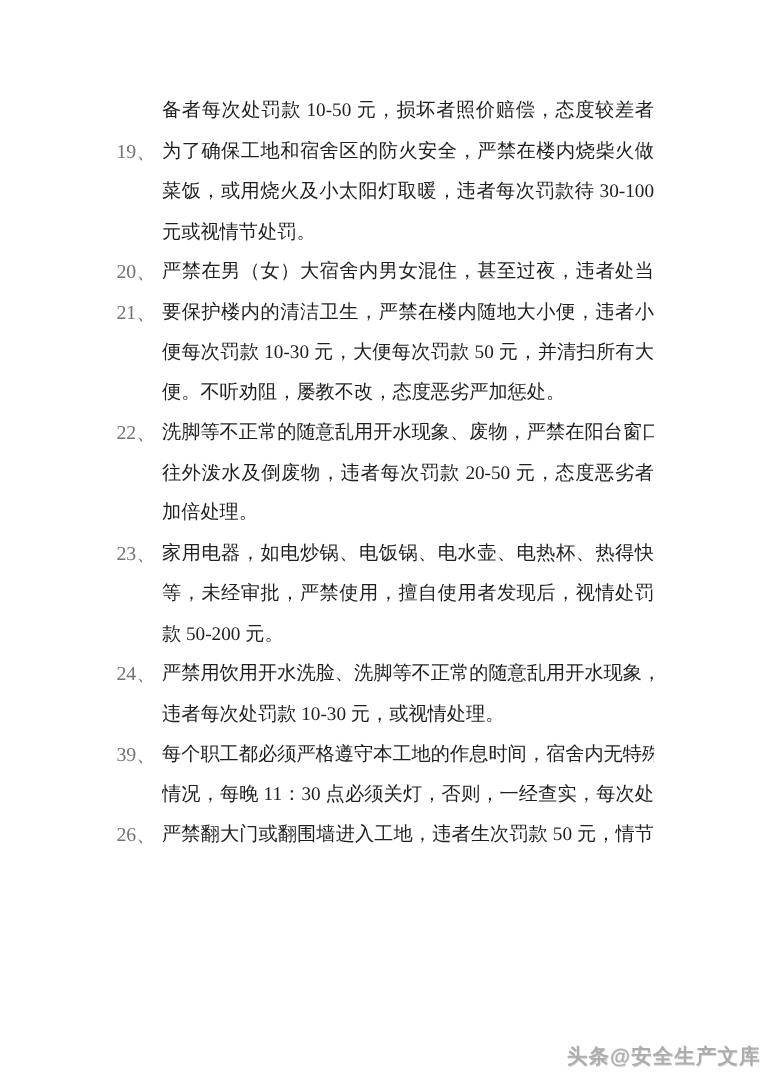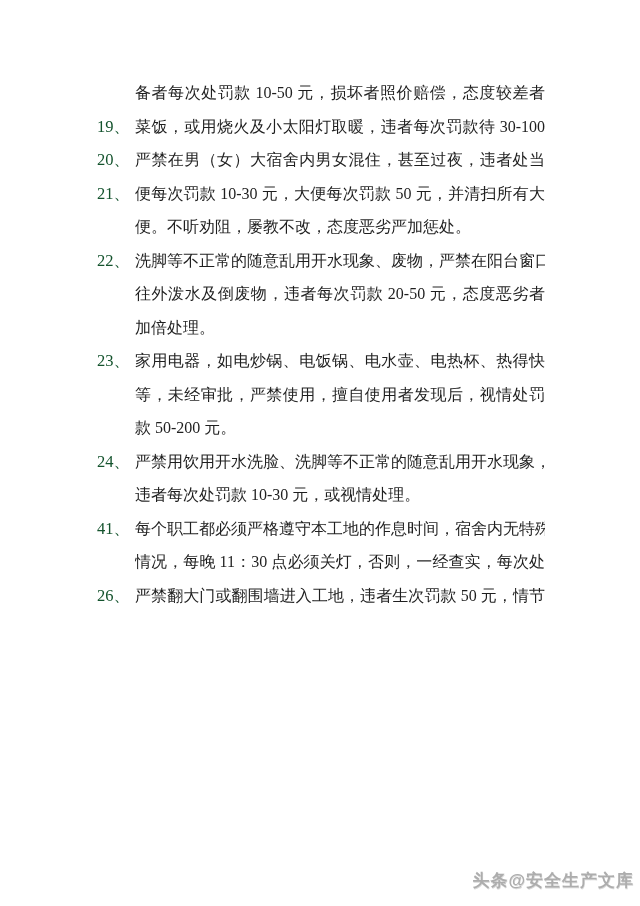--- a/index.html
+++ b/index.html
@@ -25,21 +25,21 @@
   .item {
     display: flex;
     align-items: flex-start;
   }
   .num {
     flex: 0 0 38px;
     width: 38px;
     font-size: 16.5px;
     line-height: 33.5px;
     white-space: nowrap;
-    color: #14532d;
+    color: #737373;
   }
   .body {
     flex: 1 1 auto;
     width: 410px;
     min-width: 0;
   }
   .line {
     font-size: 16px;
     line-height: 33.5px;
     white-space: nowrap;
@@ -71,32 +71,35 @@
   <div class="rules">
       <div class="item">
         <div class="num"></div>
         <div class="body">
           <div class="line full">备者每次处罚款 10-50 元，损坏者照价赔偿，态度较差者</div>
         </div>
       </div>
       <div class="item">
         <div class="num">19、</div>
         <div class="body">
+          <div class="line full">为了确保工地和宿舍区的防火安全，严禁在楼内烧柴火做</div>
           <div class="line full">菜饭，或用烧火及小太阳灯取暖，违者每次罚款待 30-100</div>
+          <div class="line">元或视情节处罚。</div>
         </div>
       </div>
       <div class="item">
         <div class="num">20、</div>
         <div class="body">
           <div class="line full">严禁在男（女）大宿舍内男女混住，甚至过夜，违者处当</div>
         </div>
       </div>
       <div class="item">
         <div class="num">21、</div>
         <div class="body">
+          <div class="line full">要保护楼内的清洁卫生，严禁在楼内随地大小便，违者小</div>
           <div class="line full">便每次罚款 10-30 元，大便每次罚款 50 元，并清扫所有大</div>
           <div class="line">便。不听劝阻，屡教不改，态度恶劣严加惩处。</div>
         </div>
       </div>
       <div class="item">
         <div class="num">22、</div>
         <div class="body">
           <div class="line full">洗脚等不正常的随意乱用开水现象、废物，严禁在阳台窗口</div>
           <div class="line full">往外泼水及倒废物，违者每次罚款 20-50 元，态度恶劣者</div>
           <div class="line">加倍处理。</div>
@@ -111,21 +114,21 @@
         </div>
       </div>
       <div class="item">
         <div class="num">24、</div>
         <div class="body">
           <div class="line full">严禁用饮用开水洗脸、洗脚等不正常的随意乱用开水现象，</div>
           <div class="line">违者每次处罚款 10-30 元，或视情处理。</div>
         </div>
       </div>
       <div class="item">
-        <div class="num">41、</div>
+        <div class="num">39、</div>
         <div class="body">
           <div class="line full">每个职工都必须严格遵守本工地的作息时间，宿舍内无特殊</div>
           <div class="line full">情况，每晚 11：30 点必须关灯，否则，一经查实，每次处</div>
         </div>
       </div>
       <div class="item">
         <div class="num">26、</div>
         <div class="body">
           <div class="line full">严禁翻大门或翻围墙进入工地，违者生次罚款 50 元，情节</div>
         </div>

